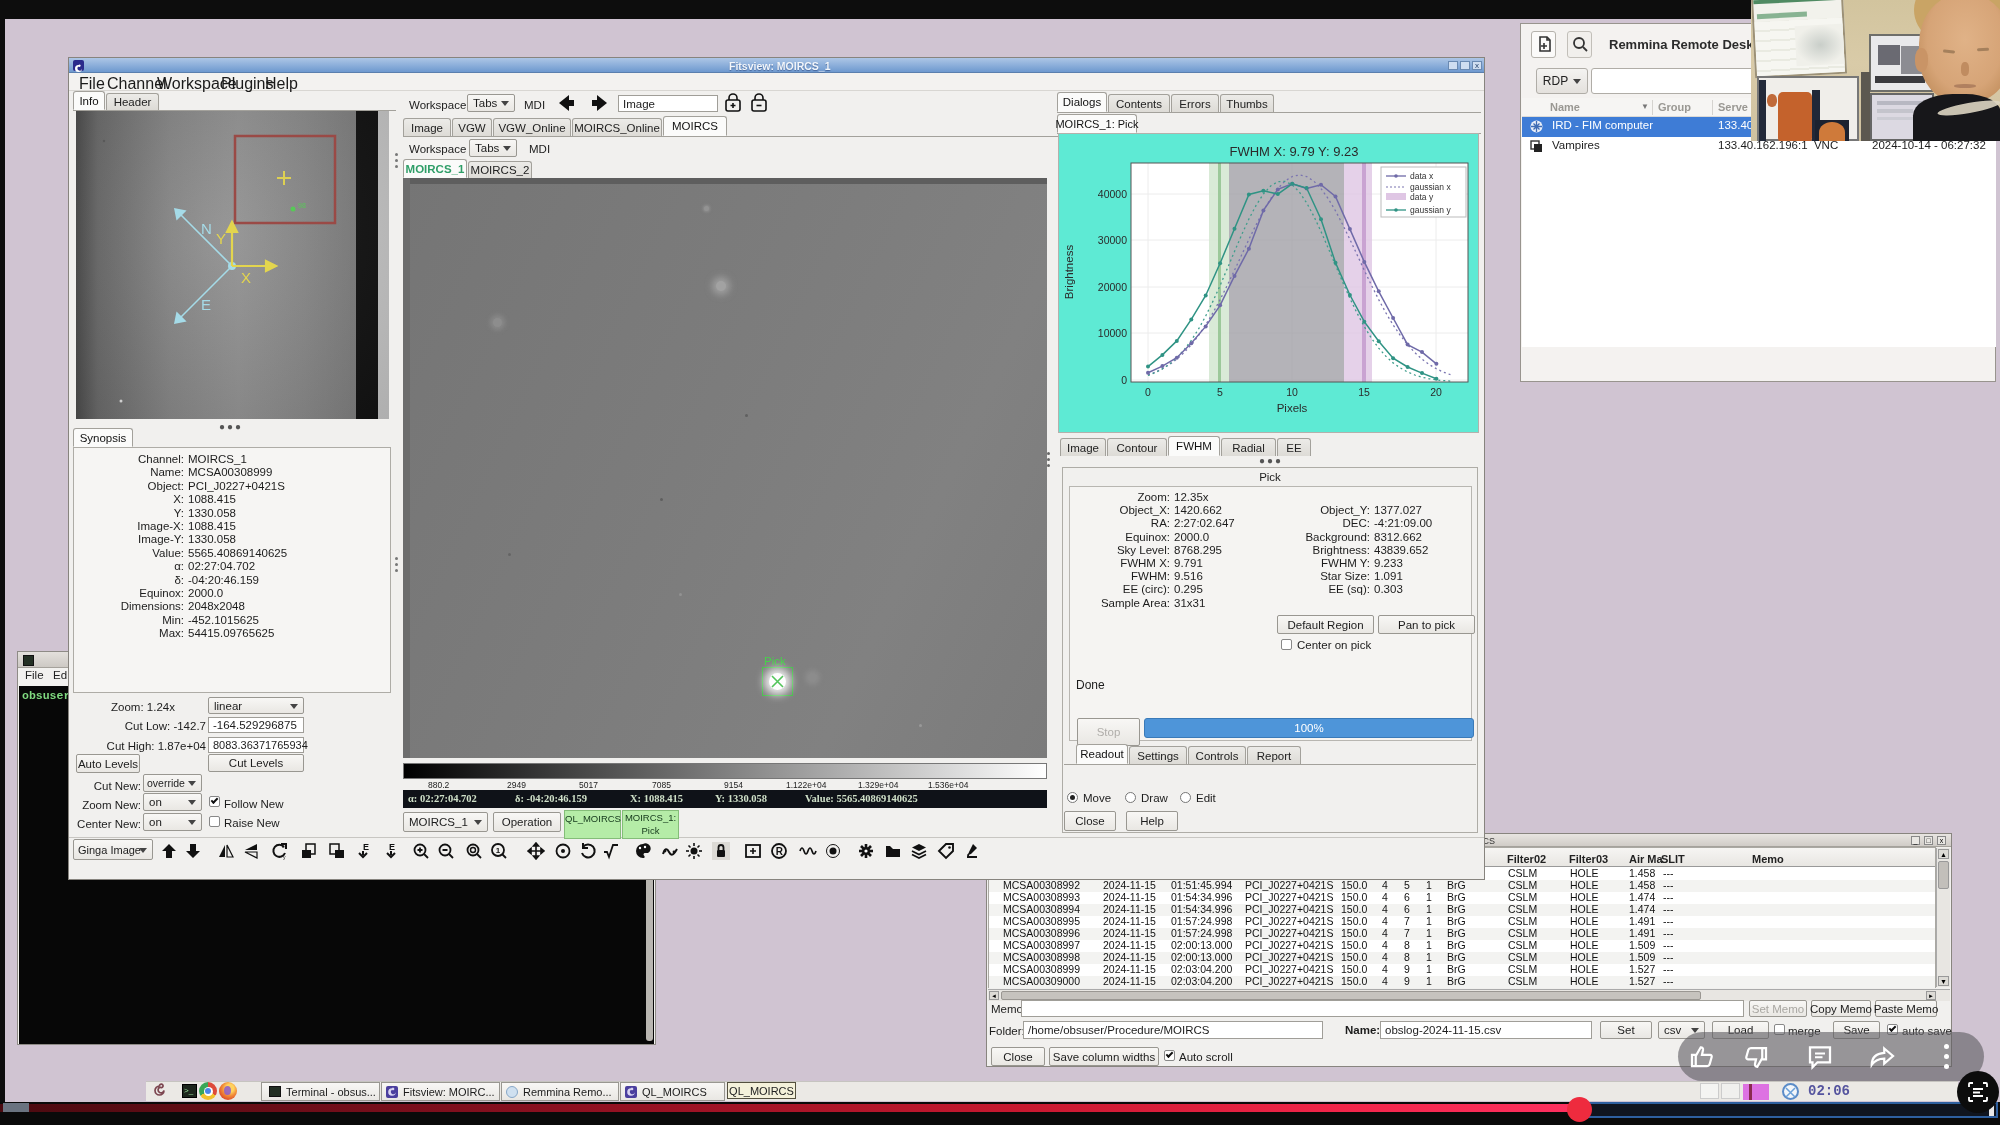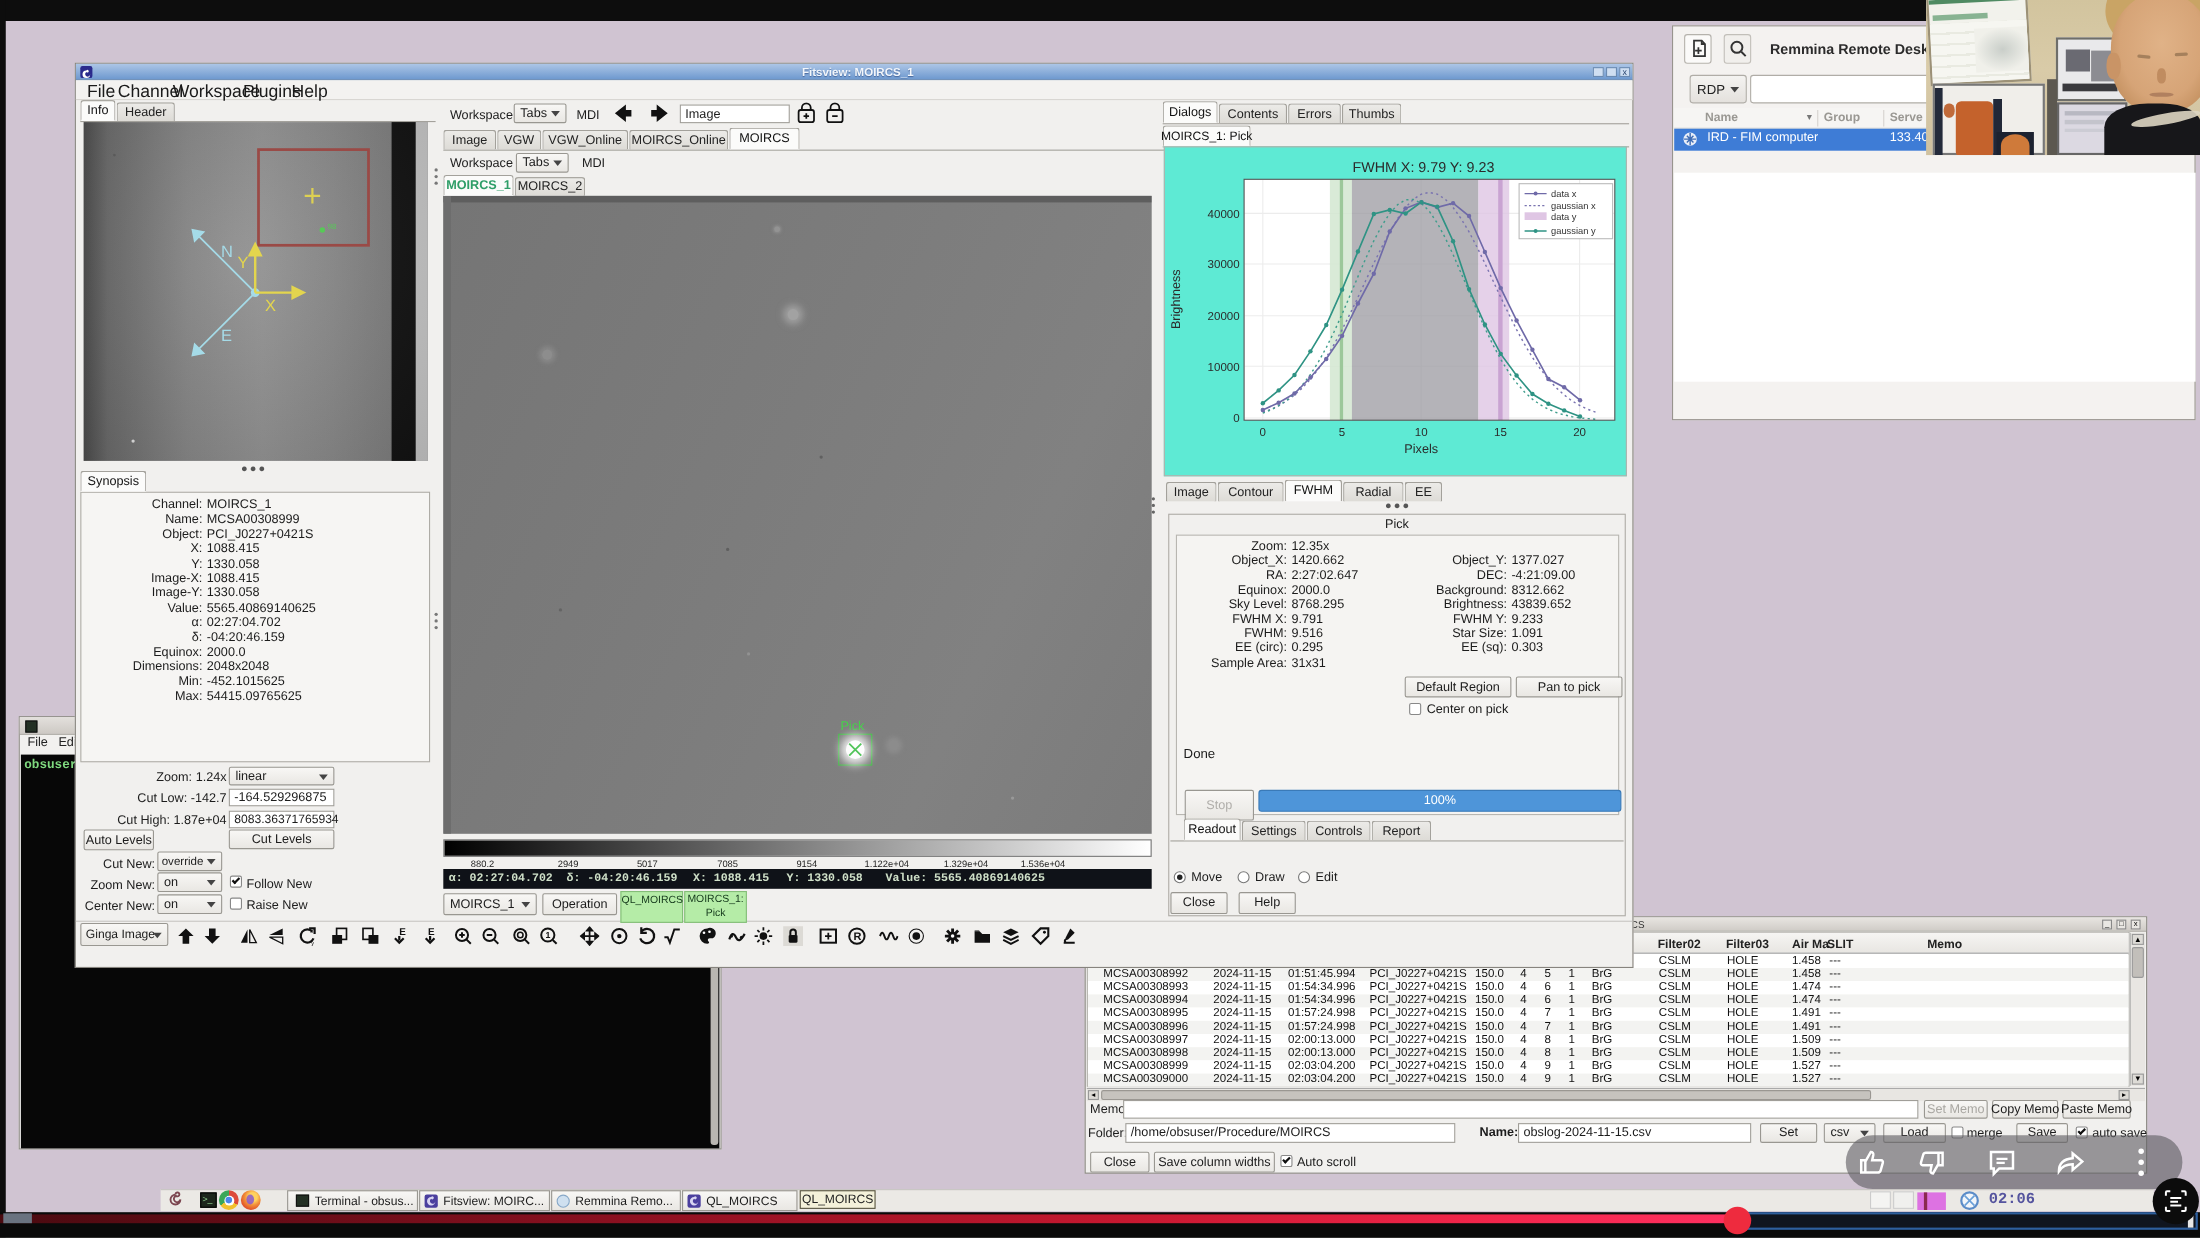--- a/index.html
+++ b/index.html
@@ -336,21 +336,21 @@
         <span class="a" style="left:114px;top:174.20000000000002px">54415.09765625</span>
       </div>
   </div>
   <div class="a" style="left:326px;top:95px;width:3px;height:3px;border-radius:50%;background:#777"></div>
     <div class="a" style="left:326px;top:101px;width:3px;height:3px;border-radius:50%;background:#777"></div>
     <div class="a" style="left:326px;top:107px;width:3px;height:3px;border-radius:50%;background:#777"></div>
     <div class="a" style="left:326px;top:499px;width:3px;height:3px;border-radius:50%;background:#777"></div>
     <div class="a" style="left:326px;top:505px;width:3px;height:3px;border-radius:50%;background:#777"></div>
     <div class="a" style="left:326px;top:511px;width:3px;height:3px;border-radius:50%;background:#777"></div>
 
-  <div class="lbl" style="left:42px;top:643px;width:95px;text-align:right">Zoom: 1.24x</div>
+  <div class="lbl" style="left:42px;top:643px;width:95px;text-align:left">Zoom: 1.24x</div>
   <div class="combo" style="left:139px;top:639px;width:96px;height:17px">linear</div>
   <div class="lbl" style="left:32px;top:662px;width:105px;text-align:right">Cut Low: -142.7</div>
   <div class="tb" style="left:139px;top:659px;width:96px;height:16px">-164.529296875</div>
   <div class="lbl" style="left:22px;top:682px;width:115px;text-align:right">Cut High: 1.87e+04</div>
   <div class="tb" style="left:139px;top:679px;width:96px;height:16px;font-size:11px">8083.36371765934</div>
   <div class="btn" style="left:7px;top:696px;width:64px;height:19px">Auto Levels</div>
   <div class="btn" style="left:139px;top:696px;width:96px;height:18px">Cut Levels</div>
   <div class="lbl" style="left:22px;top:722px;width:50px;text-align:right">Cut New:</div>
   <div class="combo" style="left:74px;top:716px;width:59px;height:18px;font-size:10.5px;padding-left:3px">override</div>
   <div class="lbl" style="left:12px;top:741px;width:60px;text-align:right">Zoom New:</div>
@@ -569,21 +569,21 @@
     <span class="a" style="left:25px">880.2</span>
       <span class="a" style="left:104px">2949</span>
       <span class="a" style="left:176px">5017</span>
       <span class="a" style="left:249px">7085</span>
       <span class="a" style="left:321px">9154</span>
       <span class="a" style="left:383px">1.122e+04</span>
       <span class="a" style="left:455px">1.329e+04</span>
       <span class="a" style="left:525px">1.536e+04</span>
   </div>
 
-  <div class="a" style="left:334px;top:732px;width:644px;height:18px;background:#0f1218;font-family:Liberation Mono, monospace;font-size:10.5px;font-weight:bold;color:#cfe0c8">
+  <div class="a" style="left:334px;top:732px;width:644px;height:18px;background:#0f1218;font-family:Liberation Serif, serif;font-size:10.5px;font-weight:bold;color:#cfe0c8">
     <span class="a" style="left:5px;top:3px">α: 02:27:04.702</span>
     <span class="a" style="left:112px;top:3px">δ: -04:20:46.159</span>
     <span class="a" style="left:227px;top:3px">X: 1088.415</span>
     <span class="a" style="left:312px;top:3px">Y: 1330.058</span>
     <span class="a" style="left:402px;top:3px">Value: 5565.40869140625</span>
   </div>
 
   <div class="combo" style="left:334px;top:754px;width:85px;height:20px">MOIRCS_1</div>
   <div class="btn" style="left:424px;top:754px;width:68px;height:20px">Operation</div>
   <div class="a" style="left:495px;top:752px;width:57px;height:29px;background:#b5eca7;border:1px solid #84bd78;font-size:9.5px;color:#14381b;text-align:center;line-height:12px;padding-top:2px">QL_MOIRCS</div>
@@ -804,20 +804,29 @@
 
   <div class="a" style="left:1px;top:93px;width:474px;height:20px;background:#3e7cd6;color:#fff;font-size:11.5px">
     <svg class="a" style="left:8px;top:3px" width="13" height="13" viewBox="0 0 13 13">
         <circle cx="6.5" cy="6.5" r="6" fill="#e8eef8"></circle>
         <path d="M3.5 3.5 L9.5 9.5 M9.5 3.5 L3.5 9.5 M6.5 1 v11 M1 6.5 h11" stroke="#3e6cb4" stroke-width="1.3"></path>
       </svg>
     <span class="a" style="left:30px;top:2px">IRD - FIM computer</span>
     <span class="a" style="left:196px;top:2px">133.40</span>
   </div>
 
+  <div class="a" style="left:1px;top:113px;width:474px;height:20px;background:#fff;color:#1c1c1c;font-size:11.5px">
+    <svg class="a" style="left:8px;top:3px" width="13" height="13" viewBox="0 0 13 13">
+        <rect x="1" y="1" width="8" height="8" fill="#fff" stroke="#333" stroke-width="1.4"></rect>
+        <rect x="4" y="4" width="8" height="8" fill="#222"></rect>
+      </svg>
+    <span class="a" style="left:30px;top:2px">Vampires</span>
+    <span class="a" style="left:196px;top:2px">133.40.162.196:1&nbsp;&nbsp;VNC</span>
+    <span class="a" style="left:350px;top:2px">2024-10-14 - 06:27:32</span>
+  </div>
   <div class="a" style="left:1px;top:133px;width:474px;height:190px;background:#fff"></div>
 </div>
 
 <div class="a" style="left:1751px;top:0;width:249px;height:141px;background:linear-gradient(180deg,#d2c49e,#d9cba8 45%,#cfc1a0);overflow:hidden">
 
   <div class="a" style="left:2px;top:-6px;width:92px;height:82px;background:#f2f2ec;border:2px solid #9c9177;transform:rotate(-3deg);overflow:hidden">
     <div class="a" style="left:0;top:2px;width:92px;height:4px;background:#4f8a62"></div>
     <div class="a" style="left:3px;top:16px;width:50px;height:5px;background:#88b392"></div>
     <div class="a" style="left:0;top:24px;width:92px;height:54px;background:repeating-linear-gradient(180deg,#f6f6f1 0 8px,#e9eae1 8px 10px)"></div>
     <div class="a" style="left:40px;top:30px;width:50px;height:40px;background:radial-gradient(#c9cec9,#f0f0ea 70%)"></div>

